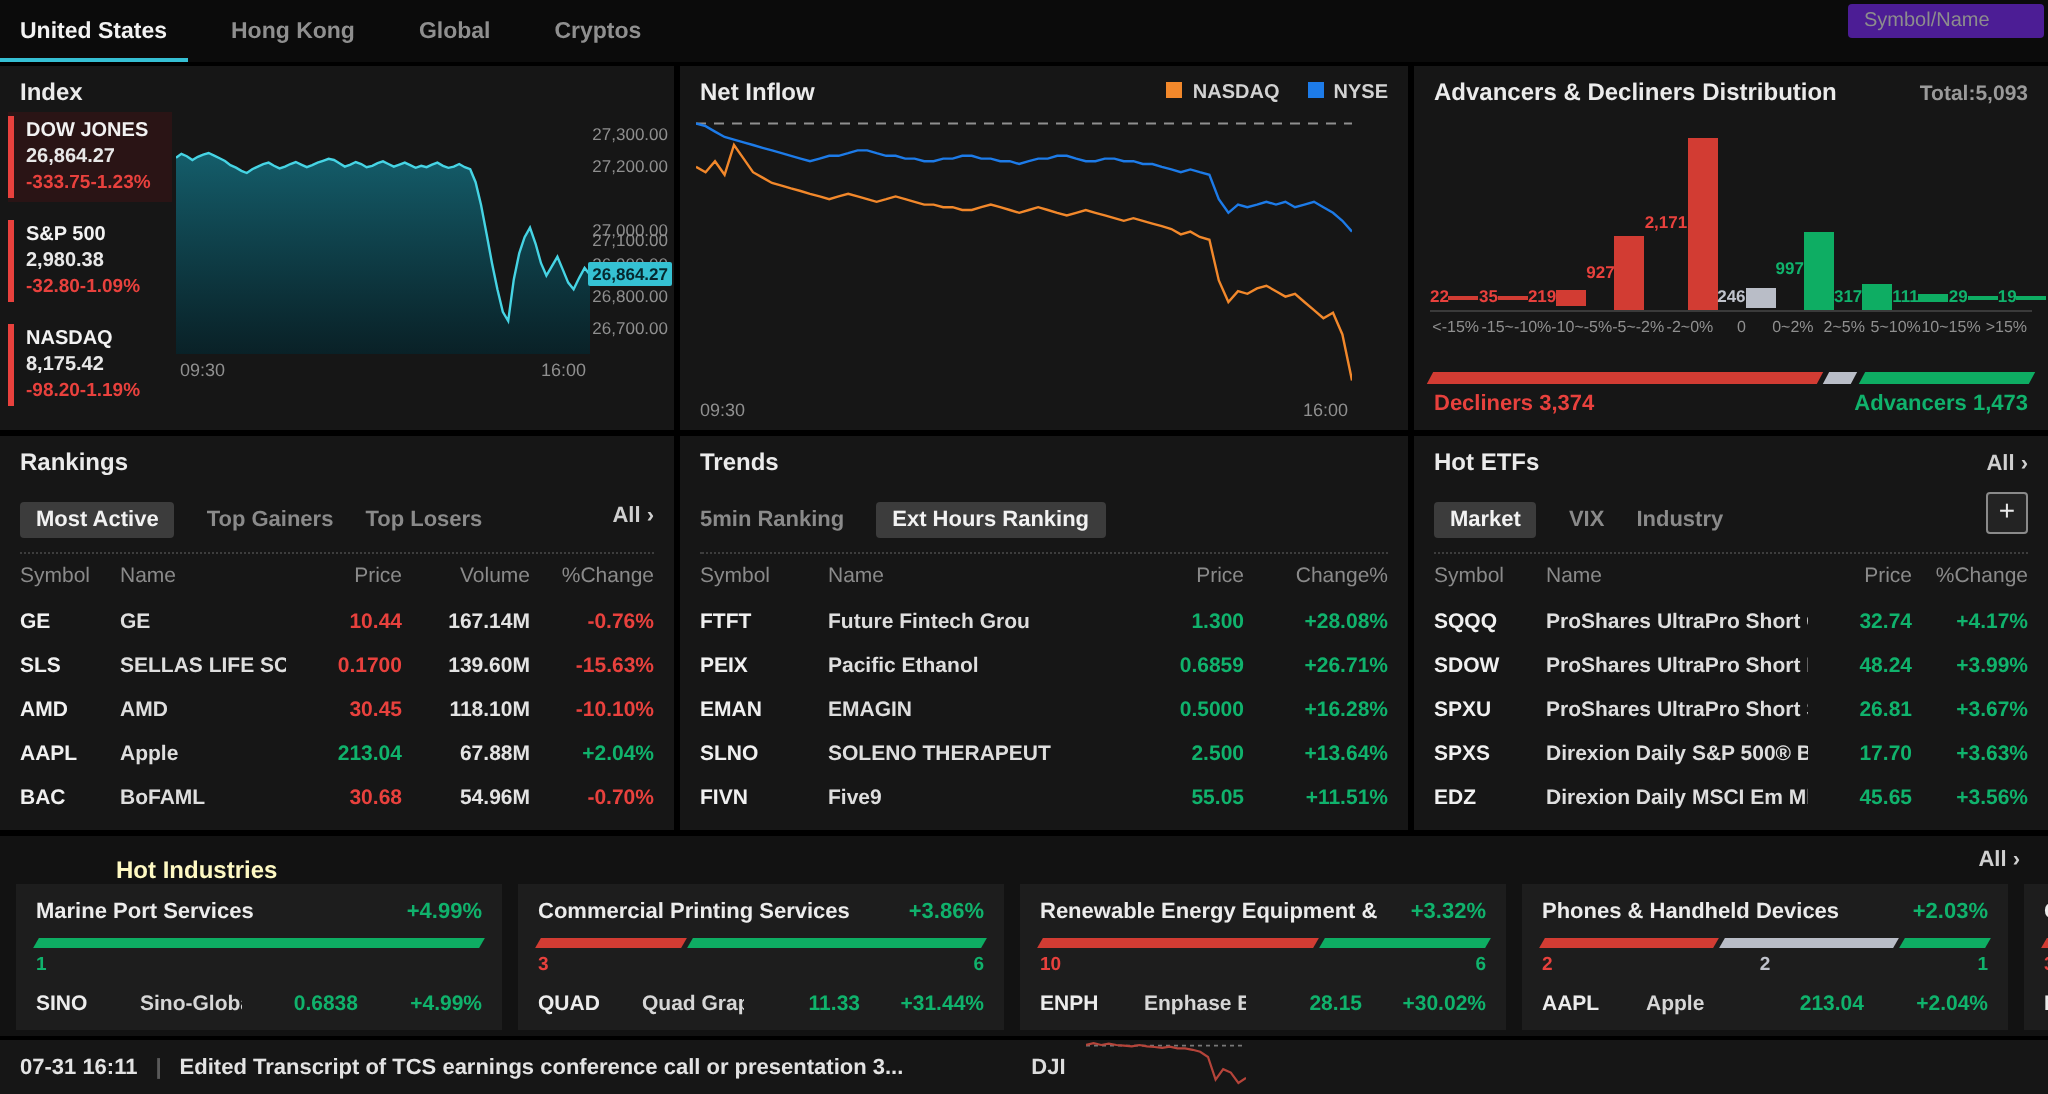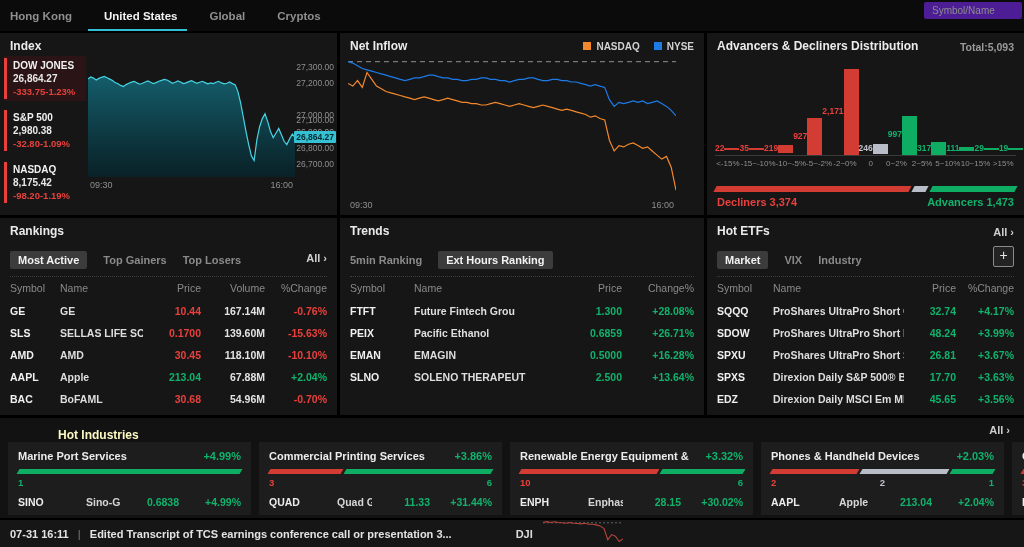--- a/index.html
+++ b/index.html
@@ -92,21 +92,21 @@
   .ind-all{position:absolute;top:6px;right:14px;font-size:11px;font-weight:bold;color:#cfcfcf;cursor:pointer;}
   .ind-cards{position:absolute;top:24px;left:8px;display:flex;gap:8px;width:1400px;}
   .ind-card{width:243px;height:73px;background:#1d1d1d;padding:8px 10px 0;box-sizing:border-box;flex:none;cursor:pointer;}
   .ind-head{display:flex;justify-content:space-between;font-size:11px;font-weight:bold;text-align:center;}
   .ind-name{color:#ececec;white-space:nowrap;overflow:hidden;max-width:172px;}
   .ind-bar{margin-top:7px;height:5px;display:flex;gap:3px;}
   .ind-bar>span{transform:skewX(-30deg);}
   .ind-nums{display:flex;justify-content:space-between;font-size:9.5px;font-weight:bold;margin-top:3px;height:11px;}
   .ind-nums .mid{flex:1;text-align:center;}
   .ind-stock{display:flex;margin-top:8px;font-size:10.5px;font-weight:bold;align-items:center;}
-  .ind-sym{width:68px;color:#ececec;}
+  .ind-sym{width:52px;color:#ececec;}
   .ind-sname{flex:1;color:#d6d6d6;white-space:nowrap;overflow:hidden;}
   .ind-price{width:58px;text-align:right;}
   .ind-chgv{width:62px;text-align:right;}
   .hthumb{position:absolute;left:995px;top:520px;width:28px;height:4px;background:#4c4c4c;border-radius:2px;cursor:pointer;}
 
   
   .ticker{position:absolute;left:0;bottom:0;width:1024px;height:27px;background:#161616;
           display:flex;align-items:center;font-size:11px;font-weight:bold;color:#e3e3e3;}
   .t-time{margin-left:10px;white-space:nowrap;}
   .t-sep{color:#5a5a5a;margin:0 9px;}
@@ -114,22 +114,22 @@
   .t-dji{margin-left:64px;color:#dcdcdc;}
   .t-spark{margin-left:10px;width:80px;height:26px;position:relative;top:-2px;}
 </style>
 </head>
 <body>
 
 <div class="app">
 
   <header class="topnav">
     <nav class="nav-tabs" id="navTabs">
+        <div class="nav-tab active">United States</div>
         <div class="nav-tab">Hong Kong</div>
-        <div class="nav-tab active">United States</div>
         <div class="nav-tab">Global</div>
         <div class="nav-tab">Cryptos</div>
       </nav>
     <div class="searchbox">
       <input placeholder="Symbol/Name" style="">
     </div>
   </header>
 
   <div class="row1">
 
@@ -362,20 +362,26 @@
             <div class="cell-name">EMAGIN</div>
             <div class="cell-r c-green">0.5000</div>
             <div class="cell-r c-green">+16.28%</div>
           </div>
           <div class="trow" style="grid-template-columns: 64px 1fr 66px 72px;">
             <div class="cell-sym">SLNO</div>
             <div class="cell-name">SOLENO THERAPEUT</div>
             <div class="cell-r c-green">2.500</div>
             <div class="cell-r c-green">+13.64%</div>
           </div>
+          <div class="trow" style="grid-template-columns: 64px 1fr 66px 72px;">
+            <div class="cell-sym">FIVN</div>
+            <div class="cell-name">Five9</div>
+            <div class="cell-r c-green">55.05</div>
+            <div class="cell-r c-green">+11.51%</div>
+          </div>
           <div class="trow" style="grid-template-columns: 64px 1fr 66px 72px;"></div>
         </div>
     </section>
 
     <section class="panel p-c">
       <div class="panel-title">Hot ETFs</div>
       <div class="all-link all-top">All ›</div>
       <div class="tabs-row" id="etfTabs">
           <div class="ptab active">Market</div>
           <div class="ptab">VIX</div>

